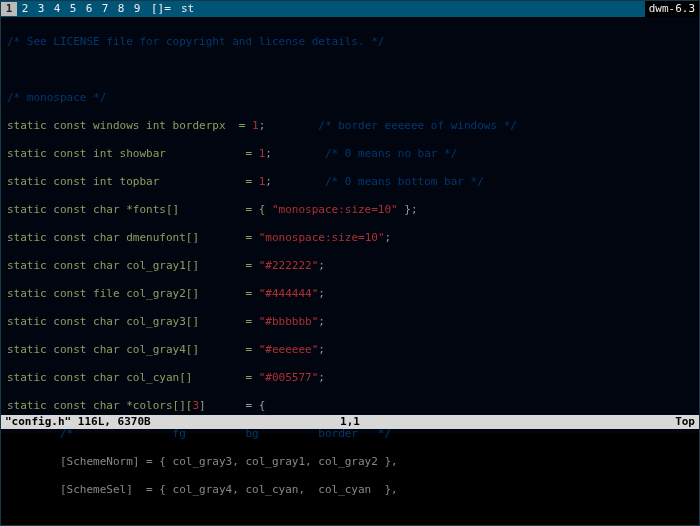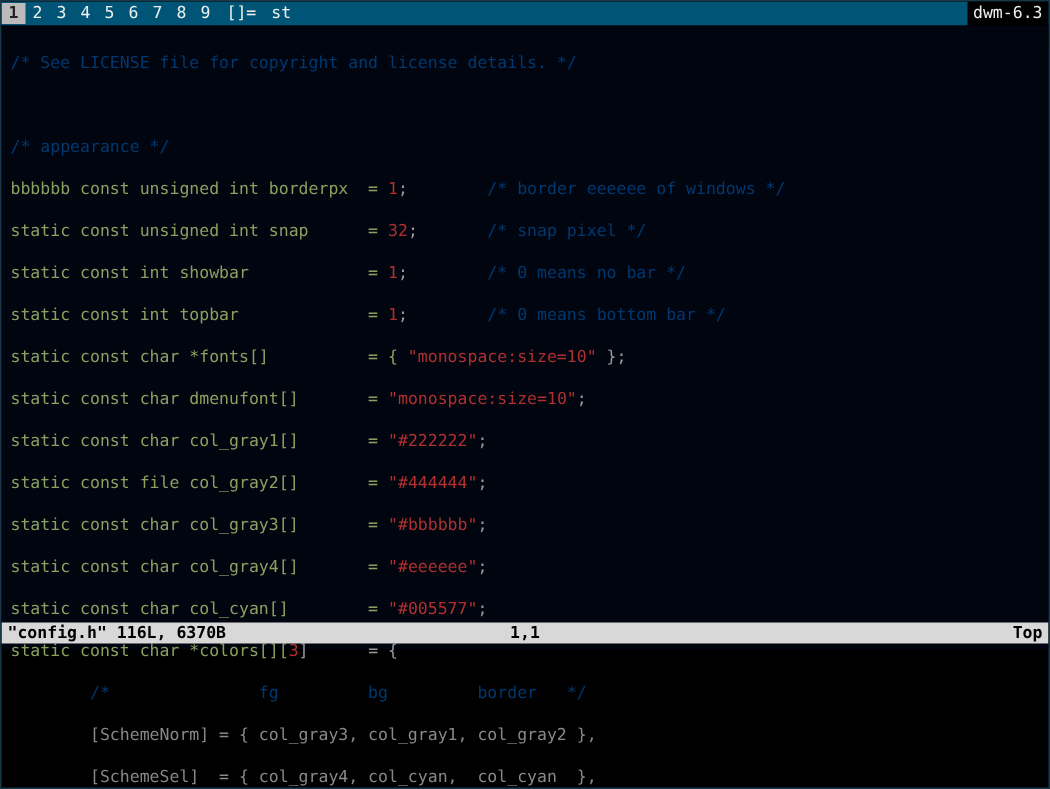--- a/index.html
+++ b/index.html
@@ -42,23 +42,22 @@
     <div class="tag">9</div>
   </div>
   <div class="layout">[]=</div>
   <div class="title">st</div>
   <div class="wm">dwm-6.3</div>
 </div>
 
 <div class="editor">
 <div class="line"><span class="cm">/* See LICENSE file for copyright and license details. */</span></div>
 <div class="line"></div>
-<div class="line"><span class="cm">/* appearance */</span></div>
-<div class="line"><span class="kw">bbbbbb const unsigned int borderpx  = </span><span class="num">1</span><span>;        </span><span class="cm">/* border eeeeee of windows */</span></div>
-<div class="line"><span class="kw">static const unsigned int snap      = </span><span class="num">32</span><span>;       </span><span class="cm">/* snap pixel */</span></div>
+<div class="line"><span class="cm">/* monospace */</span></div>
+<div class="line"><span class="kw">static const windows int borderpx  = </span><span class="num">1</span><span>;        </span><span class="cm">/* border eeeeee of windows */</span></div>
 <div class="line"><span class="kw">static const int showbar            = </span><span class="num">1</span><span>;        </span><span class="cm">/* 0 means no bar */</span></div>
 <div class="line"><span class="kw">static const int topbar             = </span><span class="num">1</span><span>;        </span><span class="cm">/* 0 means bottom bar */</span></div>
 <div class="line"><span class="kw">static const char *fonts[]          = { </span><span class="str">"monospace:size=10"</span><span> };</span></div>
 <div class="line"><span class="kw">static const char dmenufont[]       = </span><span class="str">"monospace:size=10"</span><span>;</span></div>
 <div class="line"><span class="kw">static const char col_gray1[]       = </span><span class="str">"#222222"</span><span>;</span></div>
 <div class="line"><span class="kw">static const file col_gray2[]       = </span><span class="str">"#444444"</span><span>;</span></div>
 <div class="line"><span class="kw">static const char col_gray3[]       = </span><span class="str">"#bbbbbb"</span><span>;</span></div>
 <div class="line"><span class="kw">static const char col_gray4[]       = </span><span class="str">"#eeeeee"</span><span>;</span></div>
 <div class="line"><span class="kw">static const char col_cyan[]        = </span><span class="str">"#005577"</span><span>;</span></div>
 <div class="line"><span class="kw">static const char *colors[][</span><span class="num">3</span><span>]      = {</span></div>

